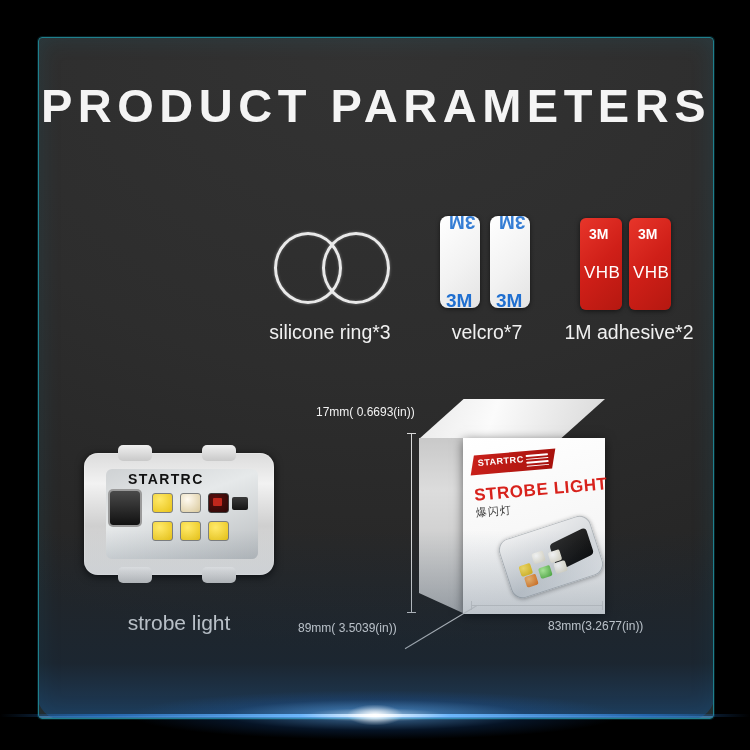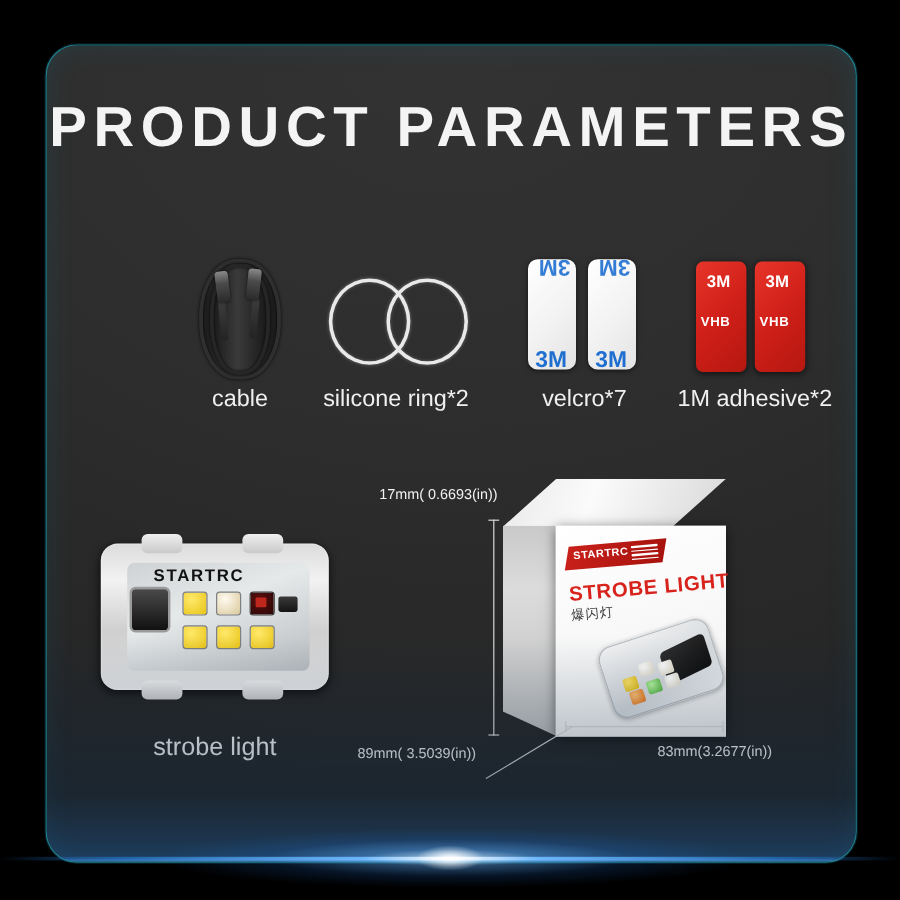--- a/index.html
+++ b/index.html
@@ -8,21 +8,21 @@
     background:#000;
     font-family:"Liberation Sans", sans-serif;
     overflow:hidden;
     position:relative;
   }
   .stage{position:absolute;inset:0;width:750px;height:750px;background:#000;}
 
   
   .panel{
     position:absolute;left:38px;top:37px;width:674px;height:680px;
-    border-radius:26px;
+    border-radius:4px;
     background:
       radial-gradient(120% 90% at 50% 0%, #333333 0%, #2d2d2d 55%, #252525 100%);
     border:1.6px solid #1f7f8c;
     box-shadow:0 0 0 1px rgba(25,120,140,.25),
                0 0 22px rgba(20,120,150,.18) inset;
     overflow:hidden;
   }
   
   .panel::after{
     content:"";position:absolute;left:-2px;right:-2px;bottom:-2px;height:190px;
@@ -107,21 +107,21 @@
   
   .vhb{
     position:absolute;top:8px;width:42px;height:92px;border-radius:6px;
     background:linear-gradient(135deg,#e8352a,#cf1f18 50%,#b51810);
     box-shadow:0 1px 5px rgba(0,0,0,.6);
     overflow:hidden;
   }
   .vhb.a1{left:50%;margin-left:-49px;}
   .vhb.a2{left:50%;margin-left:0px;}
   .vhb .t3m{position:absolute;top:8px;left:9px;color:#fff;font-weight:bold;font-size:14px;}
-  .vhb .tvhb{position:absolute;top:45px;left:4px;color:#fff;font-weight:bold;font-size:11px;letter-spacing:.5px;}
+  .vhb .tvhb{position:absolute;top:45px;left:4px;color:#fff;font-weight:normal;font-size:17px;letter-spacing:.5px;}
 
   
   .product{
     position:absolute;left:83px;top:452px;width:190px;height:122px;
   }
   .prod-body{
     position:absolute;inset:0;border-radius:14px;
     background:linear-gradient(180deg,#dcdcdc,#f2f2f2 25%,#cfcfcf 60%,#e8e8e8 100%);
     box-shadow:0 2px 8px rgba(0,0,0,.7), 0 0 0 1px rgba(255,255,255,.25) inset;
   }
@@ -272,40 +272,27 @@
 </head>
 <body>
 
 <div class="stage">
 
   <div class="panel">
     <div class="panel-edge-glow"></div>
 
     <div class="title">PRODUCT PARAMETERS</div>
 
-    <div class="acc" style="left:82px;top:172px;width:158px;height:140px;">
-      <div class="acc-art">
-        <div class="cable-wrap">
-          <div class="cable-loop"></div>
-          <div class="cable-loop l2"></div>
-          <div class="cable-tail t1"></div>
-          <div class="cable-tail t2"></div>
-          <div class="cable-plug p1"></div>
-          <div class="cable-plug p2"></div>
-        </div>
-      </div>
-      <div class="acc-label">cable</div>
-    </div>
 
     <div class="acc" style="left:212px;top:172px;width:158px;height:140px;">
       <div class="acc-art">
         <div class="ring r1"></div>
         <div class="ring r2"></div>
       </div>
-      <div class="acc-label">silicone ring*2</div>
+      <div class="acc-label">silicone ring*3</div>
     </div>
 
     <div class="acc" style="left:372px;top:172px;width:152px;height:140px;">
       <div class="acc-art">
         <div class="velcro v1">
           <span class="m3 top">3M</span>
           <span class="m3 bot">3M</span>
         </div>
         <div class="velcro v2">
           <span class="m3 top">3M</span>

